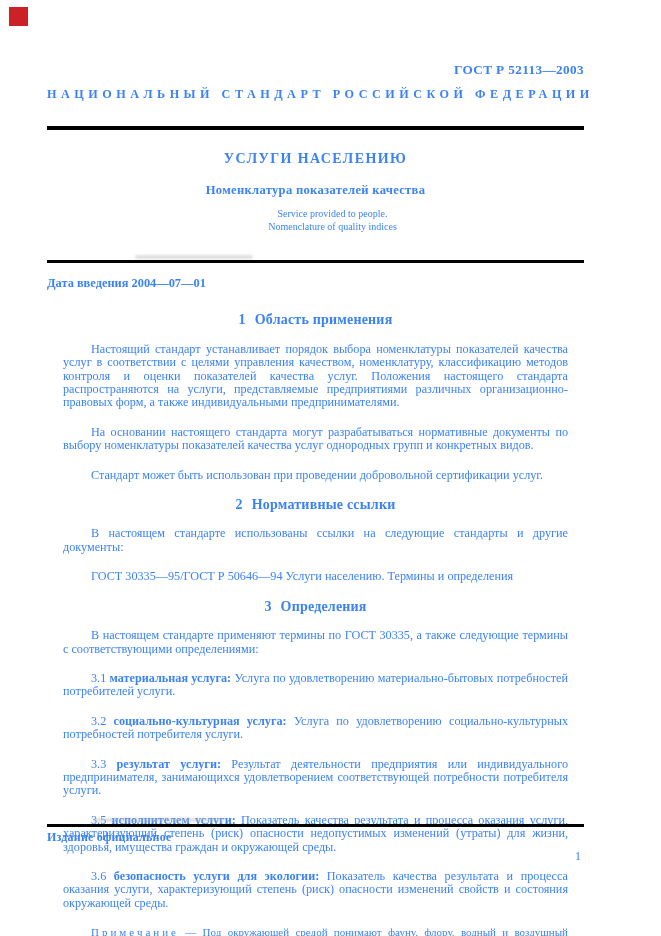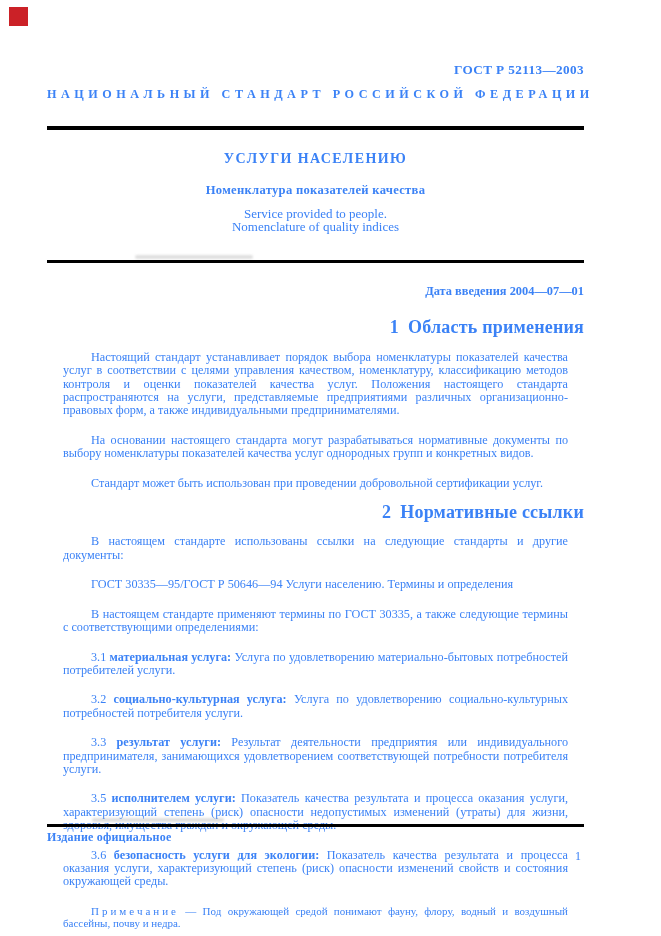--- a/index.html
+++ b/index.html
@@ -30,31 +30,31 @@
   .ghost-2{left:92px;top:818px;width:132px;height:4px;}
   .title{
     position:absolute;left:47px;top:151px;width:537px;
     text-align:center;font-weight:bold;font-size:14px;letter-spacing:1.4px;
   }
   .subtitle{
     position:absolute;left:47px;top:183px;width:537px;
     text-align:center;font-weight:bold;font-size:12.6px;letter-spacing:.3px;
   }
   .en-title{
-    position:absolute;left:47px;top:207px;width:537px;
-    text-align:center;font-size:13px;line-height:13px;
+    position:absolute;left:64px;top:207px;width:537px;
+    text-align:center;font-size:10px;line-height:13px;
   }
   .content{
     position:absolute;left:47px;top:273px;width:537px;
     font-size:12.2px;line-height:13.4px;text-align:justify;
   }
-  .date{text-align:right;font-weight:bold;font-size:12.4px;margin:12px 0 23px 0;}
+  .date{text-align:left;font-weight:bold;font-size:12.4px;margin:4px 0 23px 0;}
   .sec-h{
-    font-size:18px;font-weight:bold;letter-spacing:.2px;
-    margin:8px 0 12px 0;text-align:right;
+    font-size:14px;font-weight:bold;letter-spacing:.2px;
+    margin:8px 0 12px 0;text-align:center;
   }
   .sec-h .num{margin-right:9px;}
   .sec-h.h2{margin-top:15px;}
   .sec-h.h3{margin-top:13px;}
   .par{margin:16px;text-indent:28px;}
   .par .b{font-weight:bold;}
   .par .sp{letter-spacing:3px;}
   .par.note{font-size:11px;line-height:12.6px;margin-top:4px;}
   .edition{position:absolute;left:47px;top:830px;font-weight:bold;font-size:12px;letter-spacing:.2px;}
   .page-number{position:absolute;top:849px;right:80px;font-size:12px;}
@@ -89,20 +89,21 @@
         <p class="par"><span>На основании настоящего стандарта могут разрабатываться нормативные документы по выбору номенклатуры показателей качества услуг однородных групп и конкретных видов.</span></p>
         <p class="par"><span>Стандарт может быть использован при проведении добровольной сертификации услуг.</span></p>
       </div>
 
     <h2 class="sec-h h2"><span class="num">2</span><span>Нормативные ссылки</span></h2>
     <div>
         <p class="par"><span>В настоящем стандарте использованы ссылки на следующие стандарты и другие документы:</span></p>
         <p class="par"><span>ГОСТ 30335—95/ГОСТ Р 50646—94  Услуги населению. Термины и определения</span></p>
       </div>
 
+    <h2 class="sec-h h3"><span class="num">3</span><span>Определения</span></h2>
     <div>
         <p class="par"><span>В настоящем стандарте применяют термины по ГОСТ 30335, а также следующие термины с соответствующими определениями:</span></p>
         <p class="par"><span>3.1 </span><span class="b">материальная услуга:</span><span> Услуга по удовлетворению материально-бытовых потребностей потребителей услуги.</span></p>
         <p class="par"><span>3.2 </span><span class="b">социально-культурная услуга:</span><span> Услуга по удовлетворению социально-культурных потребностей потребителя услуги.</span></p>
         <p class="par"><span>3.3 </span><span class="b">результат услуги:</span><span> Результат деятельности предприятия или индивидуального предпринимателя, занимающихся удовлетворением соответствующей потребности потребителя услуги.</span></p>
         <p class="par"><span>3.5 </span><span class="b">исполнителем услуги:</span><span> Показатель качества результата и процесса оказания услуги, характеризующий степень (риск) опасности недопустимых изменений (утраты) для жизни, здоровья, имущества граждан и окружающей среды.</span></p>
         <p class="par"><span>3.6 </span><span class="b">безопасность услуги для экологии:</span><span> Показатель качества результата и процесса оказания услуги, характеризующий степень (риск) опасности изменений свойств и состояния окружающей среды.</span></p>
         <p class="par note"><span class="sp">Примечание</span><span> — Под окружающей средой понимают фауну, флору, водный и воздушный бассейны, почву и недра.</span></p>
       </div>
   </div>

